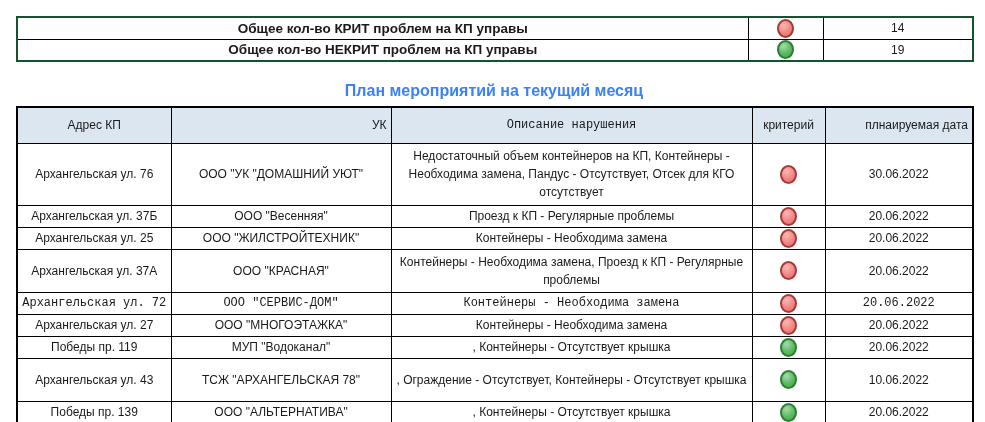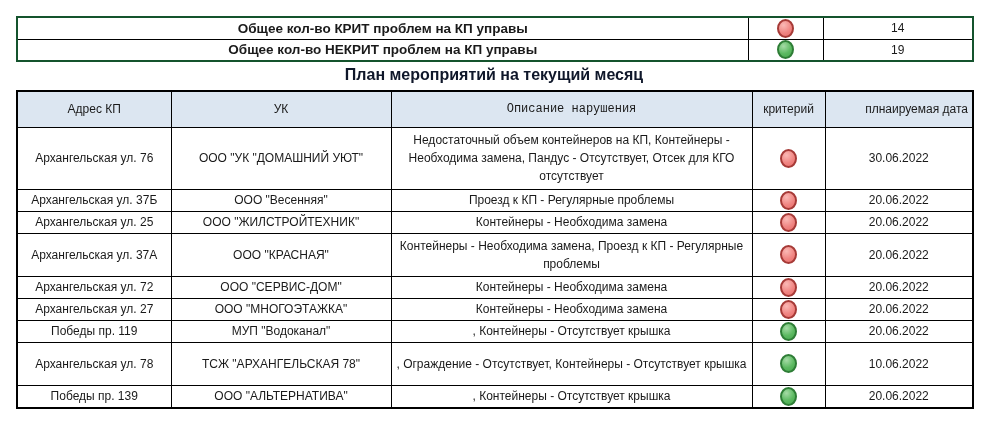--- a/index.html
+++ b/index.html
@@ -21,48 +21,48 @@
   .summary .lbl { width: 731px; font-weight: bold; font-size: 13.5px; }
   .summary .ico { width: 75px; }
   .summary .val { width: 150px; font-size: 12px; margin-top: 33px; }
 
   
   .title {
     width: 956px;
     text-align: center;
     font-weight: bold;
     font-size: 16px;
-    margin: 4px 0 6px 0;
-    color: #0f172a;
+    margin: 20px 0 6px 0;
+    color: #3b82f6;
   }
 
   
   .main { width: 956px; border: 2px solid #000; }
   .main th, .main td {
     border: 1px solid #000;
     text-align: center;
     vertical-align: middle;
     font-size: 12px;
     font-weight: normal;
     line-height: 1.5;
     padding: 0 4px;
   }
   .main thead tr { height: 36px; }
   .main thead th { background: #DCE6F1; }
   .main .c-addr { width: 154px; }
-  .main .c-uk   { width: 220px; }
+  .main .c-uk   { width: 220px; text-align: right; }
   .main .c-desc { width: 361px; font-family: Liberation Mono, monospace; }
   .main .c-crit { width: 73px; }
   .main .c-date { width: 148px; text-align: right; }
 
   .main tbody tr:nth-child(1) { height: 62px; }
   .main tbody tr:nth-child(2) { height: 22px; }
   .main tbody tr:nth-child(3) { height: 22px; }
   .main tbody tr:nth-child(4) { height: 43px; }
-  .main tbody tr:nth-child(5) { height: 22px; }
+  .main tbody tr:nth-child(5) { height: 22px; font-family: Liberation Mono, monospace; }
   .main tbody tr:nth-child(6) { height: 22px; }
   .main tbody tr:nth-child(7) { height: 22px; }
   .main tbody tr:nth-child(8) { height: 43px; }
   .main tbody tr:nth-child(9) { height: 23px; }
 
   
   .dot {
     display: inline-block;
     width: 17px; height: 19px;
     border-radius: 50%;
@@ -153,21 +153,21 @@
         <td>20.06.2022</td>
       </tr>
       <tr>
         <td>Победы пр. 119</td>
         <td>МУП "Водоканал"</td>
         <td>, Контейнеры - Отсутствует крышка</td>
         <td><span class="dot" data-status="green"></span></td>
         <td>20.06.2022</td>
       </tr>
       <tr>
-        <td>Архангельская ул. 78</td>
+        <td>Архангельская ул. 43</td>
         <td>ТСЖ "АРХАНГЕЛЬСКАЯ 78"</td>
         <td>, Ограждение - Отсутствует, Контейнеры - Отсутствует крышка</td>
         <td><span class="dot" data-status="green"></span></td>
         <td>10.06.2022</td>
       </tr>
       <tr>
         <td>Победы пр. 139</td>
         <td>ООО "АЛЬТЕРНАТИВА"</td>
         <td>, Контейнеры - Отсутствует крышка</td>
         <td><span class="dot" data-status="green"></span></td>

